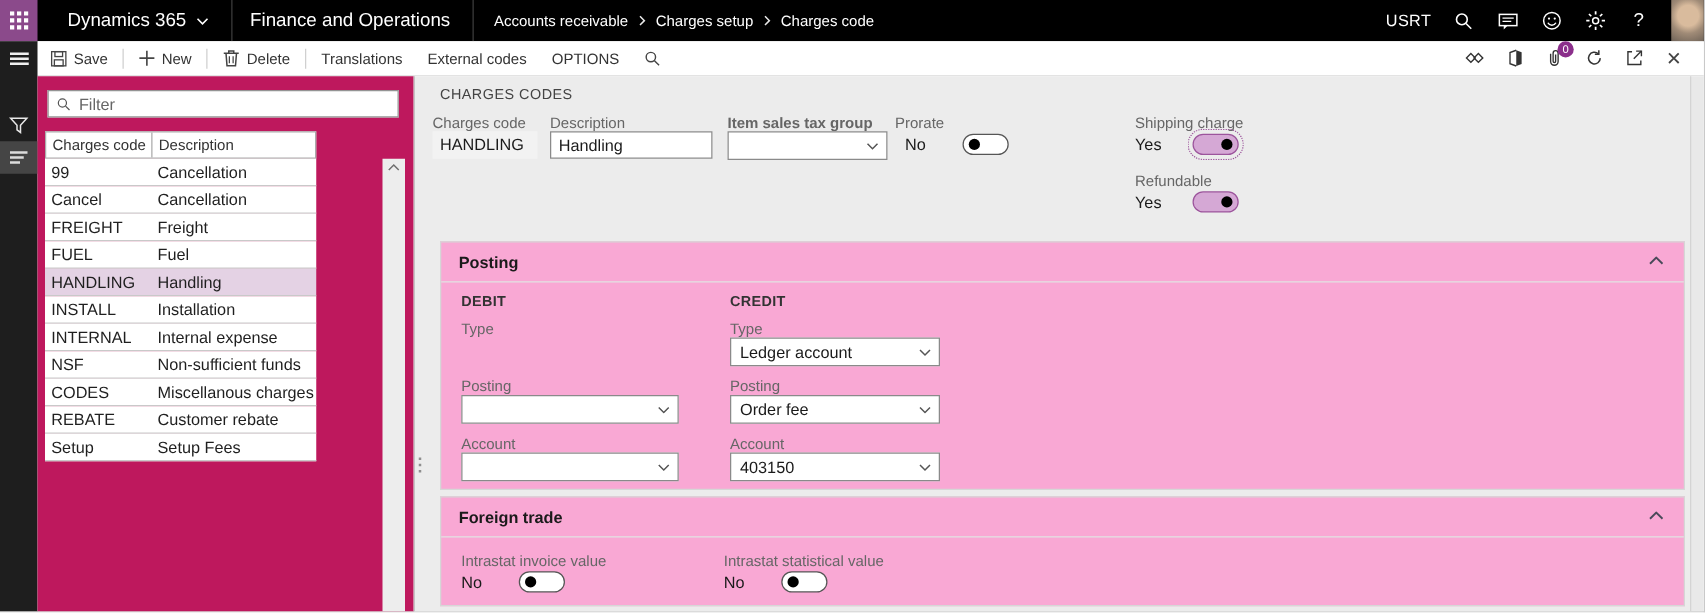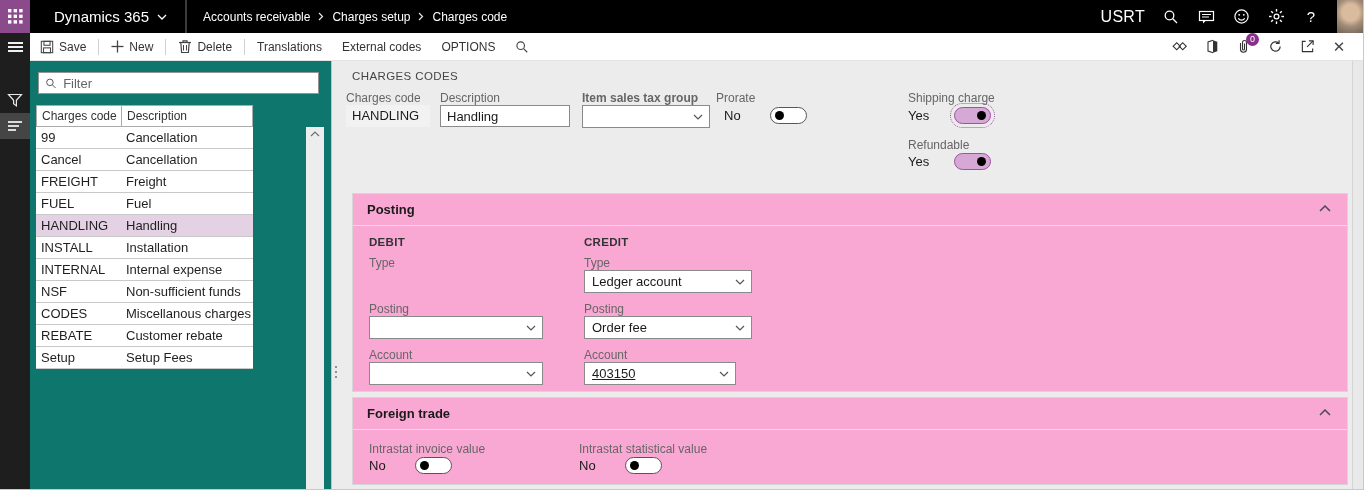--- a/index.html
+++ b/index.html
@@ -10,21 +10,21 @@
 
   
   .topbar { position:absolute; left:0; top:0; width:1364px; height:33px; background:#000; display:flex; align-items:center; color:#fff; }
   .waffle { width:30px; height:33px; background:#8b4a8b; display:flex; align-items:center; justify-content:center; cursor:pointer; }
   .appname { display:flex; align-items:center; gap:8px; font-size:15px; padding:0 18px 0 24px; height:100%; }
   .tb-divider { width:1px; height:33px; background:#3c3c3c; }
   .product { font-size:15px; padding:0 18px 0 14px; }
   .breadcrumb { display:flex; align-items:center; gap:8px; font-size:12px; padding-left:16px; }
   .crumb { cursor:pointer; }
   .topbar-right { margin-left:auto; display:flex; align-items:center; gap:17px; height:100%; }
-  .usrt { font-size:16px; letter-spacing:.3px; }
+  .usrt { font-size:13px; letter-spacing:.3px; }
   .tb-icon { display:flex; align-items:center; justify-content:center; width:18px; height:18px; cursor:pointer; }
   .help-q { font-size:15px; cursor:pointer; }
   .avatar { width:27px; height:33px; background:radial-gradient(circle at 50% 38%, #d9bb9d 0 34%, #a08b77 58%, #6e6257 100%); }
 
   
   .toolbar { position:absolute; left:30px; top:33px; width:1334px; height:28px; background:#fff; border-bottom:1px solid #e3e3e3;
              display:flex; align-items:center; font-size:12px; color:#333; }
   .tool-item { display:flex; align-items:center; gap:5px; padding:0 10px; height:100%; cursor:pointer; white-space:nowrap; }
   .tool-sep { width:1px; height:16px; background:#d0d0d0; margin:0 2px; }
   .toolbar-right { margin-left:auto; display:flex; align-items:center; gap:14px; padding-right:16px; }
@@ -37,21 +37,21 @@
   .sidebar { position:absolute; left:0; top:33px; width:30px; height:457px; background:#1e1e1e; }
   .side-btn { width:30px; height:26px; display:flex; align-items:center; justify-content:center; cursor:pointer; }
   .side-btn.hamburger { height:28px; }
   .side-btn.selected { background:#454545; }
   .bars span { display:block; width:15px; height:2px; background:#f0f0f0; margin:2px 0; }
   .list-ic span { display:block; height:2px; background:#dcdcdc; margin:2px 0; }
   .list-ic .l1{width:14px}.list-ic .l2{width:11px}.list-ic .l3{width:8px}
   .side-gap { height:26px; }
 
   
-  .list-panel { position:absolute; left:30px; top:61px; width:301px; height:429px; background:#0f766e; }
+  .list-panel { position:absolute; left:30px; top:61px; width:301px; height:429px; background:#be185d; }
   .filter-box { position:absolute; left:8px; top:11px; width:281px; height:22px; border:1px solid #949494; background:#fff;
                 display:flex; align-items:center; padding:0 6px; gap:6px; }
   .filter-box input { border:none; outline:none; font-size:13px; width:100%; font-family:inherit; color:#1f1f1f; }
   .filter-box input::placeholder { color:#666; }
   .grid-header { position:absolute; left:6px; top:44px; width:217px; height:22px; display:flex; border:1px solid #ababab; background:#fff; }
   .grid-header .cell { font-size:12px; color:#333; line-height:20px; padding-left:5px; }
   .grid-header .code { width:85px; border-right:1px solid #ababab; }
   .grid-header .desc { flex:1; }
   .grid-body { position:absolute; left:6px; top:66px; width:217px; }
   .grid-row { display:flex; height:22px; border-bottom:1px solid #c9c9c9; cursor:pointer; background:#fff; }
@@ -114,20 +114,21 @@
         </g>
       </svg>
     </div>
     <div class="appname">
       <span>Dynamics 365</span>
       <svg width="10" height="6" viewBox="0 0 10 6">
         <polyline points="1,1 5,5 9,1" fill="none" stroke="#fff" stroke-width="1.3"></polyline>
       </svg>
     </div>
     <div class="tb-divider"></div>
+    <div class="product">Finance and Operations</div>
     <div class="tb-divider"></div>
     <nav class="breadcrumb">
       <span class="crumb">Accounts receivable</span>
       <svg width="6" height="9" viewBox="0 0 6 9">
           <polyline points="1,1 4.5,4.5 1,8" fill="none" stroke="#e8e8e8" stroke-width="1.2"></polyline>
         </svg>
       <span class="crumb">Charges setup</span>
       <svg width="6" height="9" viewBox="0 0 6 9">
           <polyline points="1,1 4.5,4.5 1,8" fill="none" stroke="#e8e8e8" stroke-width="1.2"></polyline>
         </svg>
@@ -426,21 +427,21 @@
       </div>
 
       <span class="f-label" style="left:16px; top:154px;">Account</span>
       <div class="dropdown" style="left:16px; top:168px; width:174px;">
         <div class="val"></div>
         <svg class="dd-chev" width="10" height="6" viewBox="0 0 10 6">
             <polyline points="1,1 5,5 9,1" fill="none" stroke="#555" stroke-width="1.2"></polyline>
           </svg>
       </div>
       <span class="f-label" style="left:231px; top:154px;">Account</span>
-      <div class="dropdown" style="left:231px; top:168px; width:152px;text-decoration:underline;">
+      <div class="dropdown" style="left:231px; top:168px; width:168px;">
         <div class="val">403150</div>
         <svg class="dd-chev" width="10" height="6" viewBox="0 0 10 6">
             <polyline points="1,1 5,5 9,1" fill="none" stroke="#555" stroke-width="1.2"></polyline>
           </svg>
       </div>
     </div>
 
     <div class="card" style="top:336px; height:88px;">
       <div class="card-head">
         <span class="card-title">Foreign trade</span>

